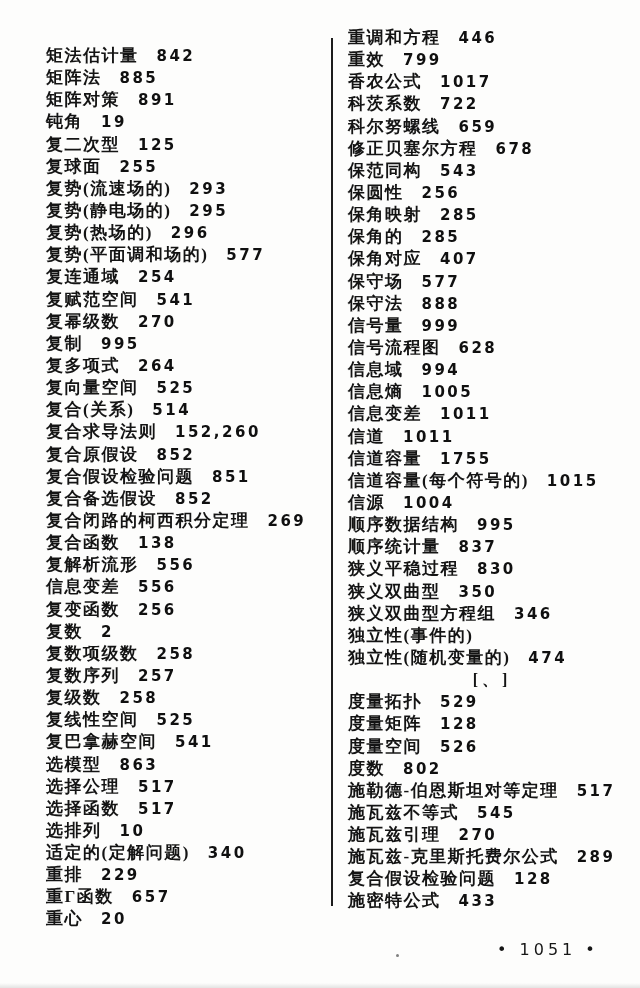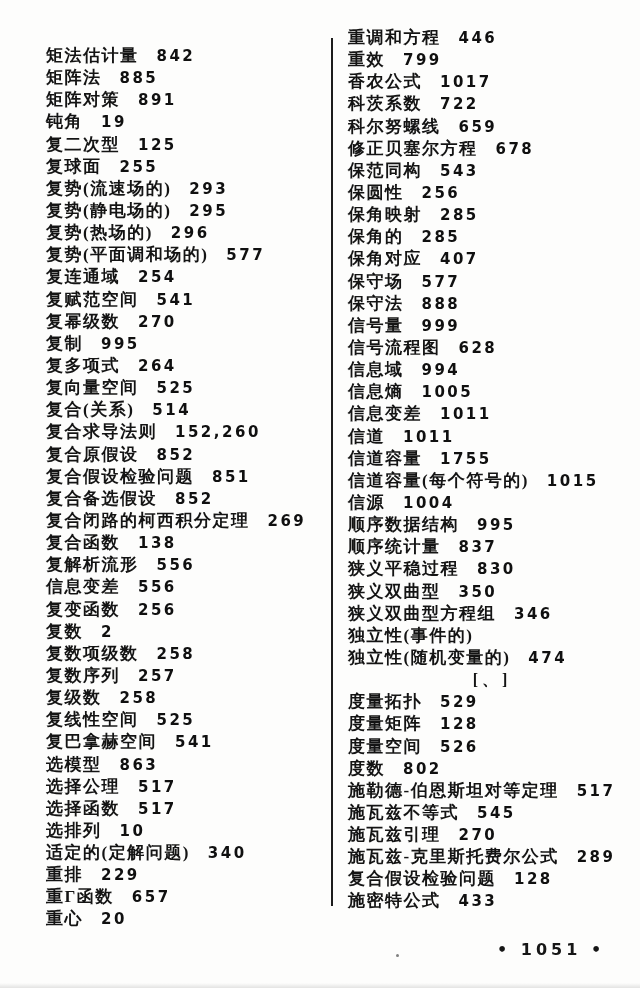--- a/index.html
+++ b/index.html
@@ -53,21 +53,21 @@
     top: 38px;
     width: 2px;
     height: 868px;
     background: #1c1c1c;
   }
   .page-footer {
     position: absolute;
     left: 497px;
     top: 940px;
     font-size: 16px;
-    font-weight: 700;
+    font-weight: 400;
     letter-spacing: 4px;
     font-family: "DejaVu Sans", "Liberation Sans", sans-serif;
     color: #161616;
   }
   .ink-speck {
     position: absolute;
     left: 396px;
     top: 954px;
     width: 3px;
     height: 3px;

